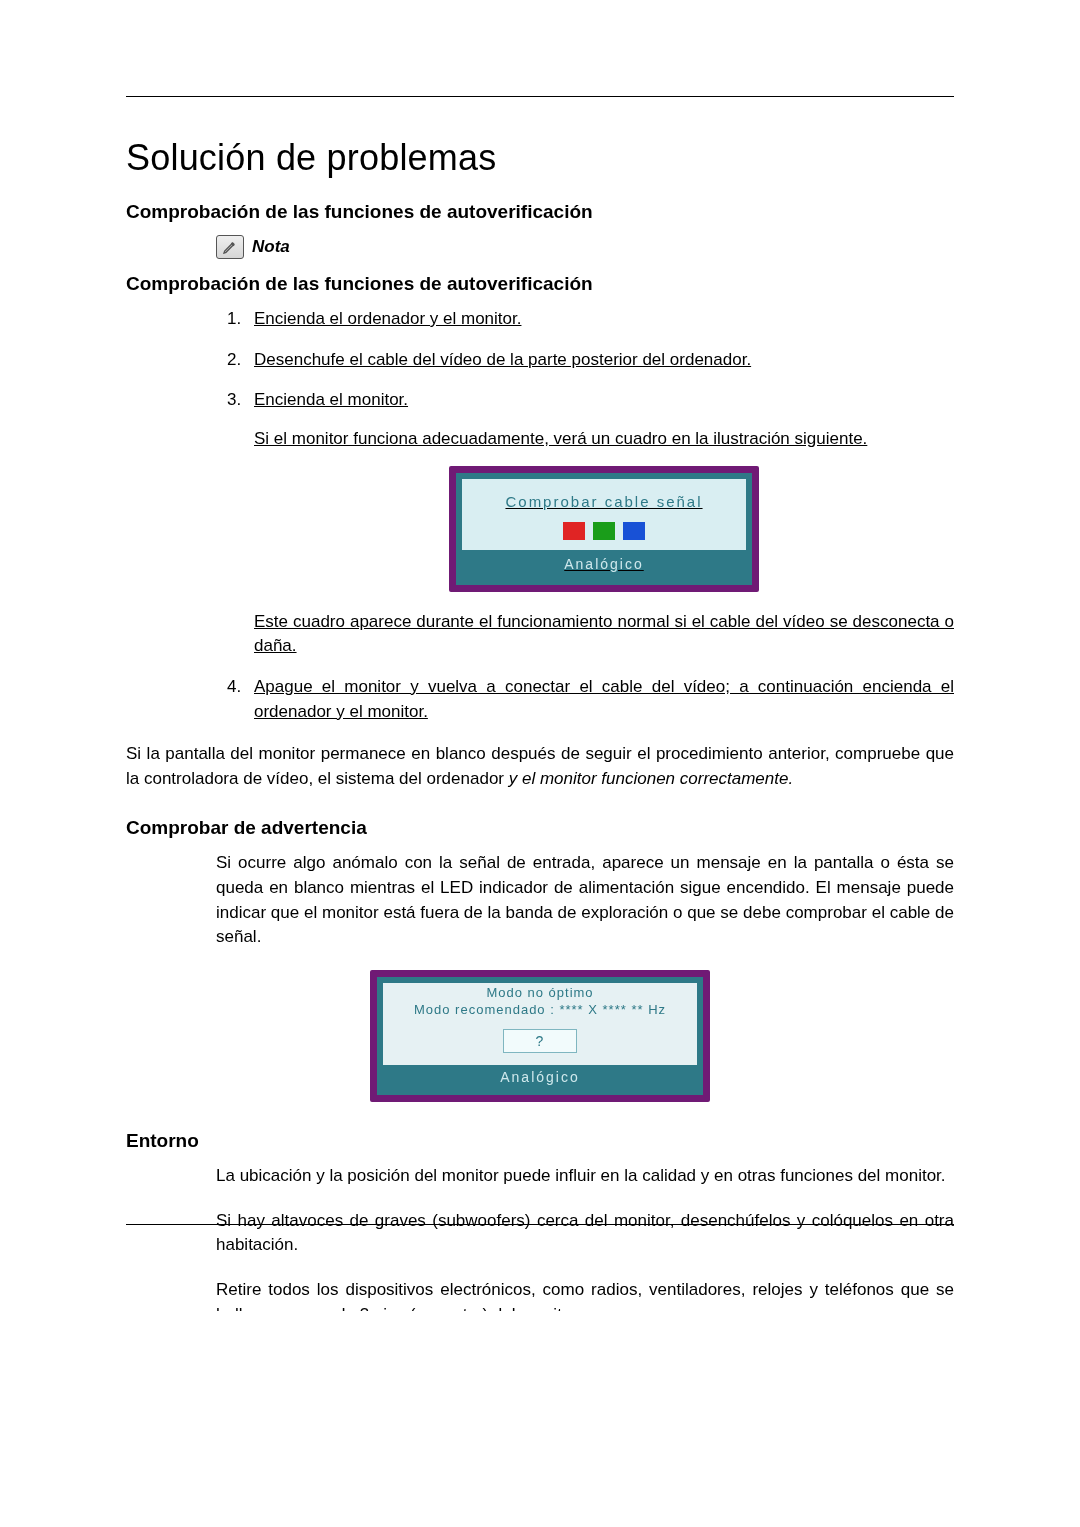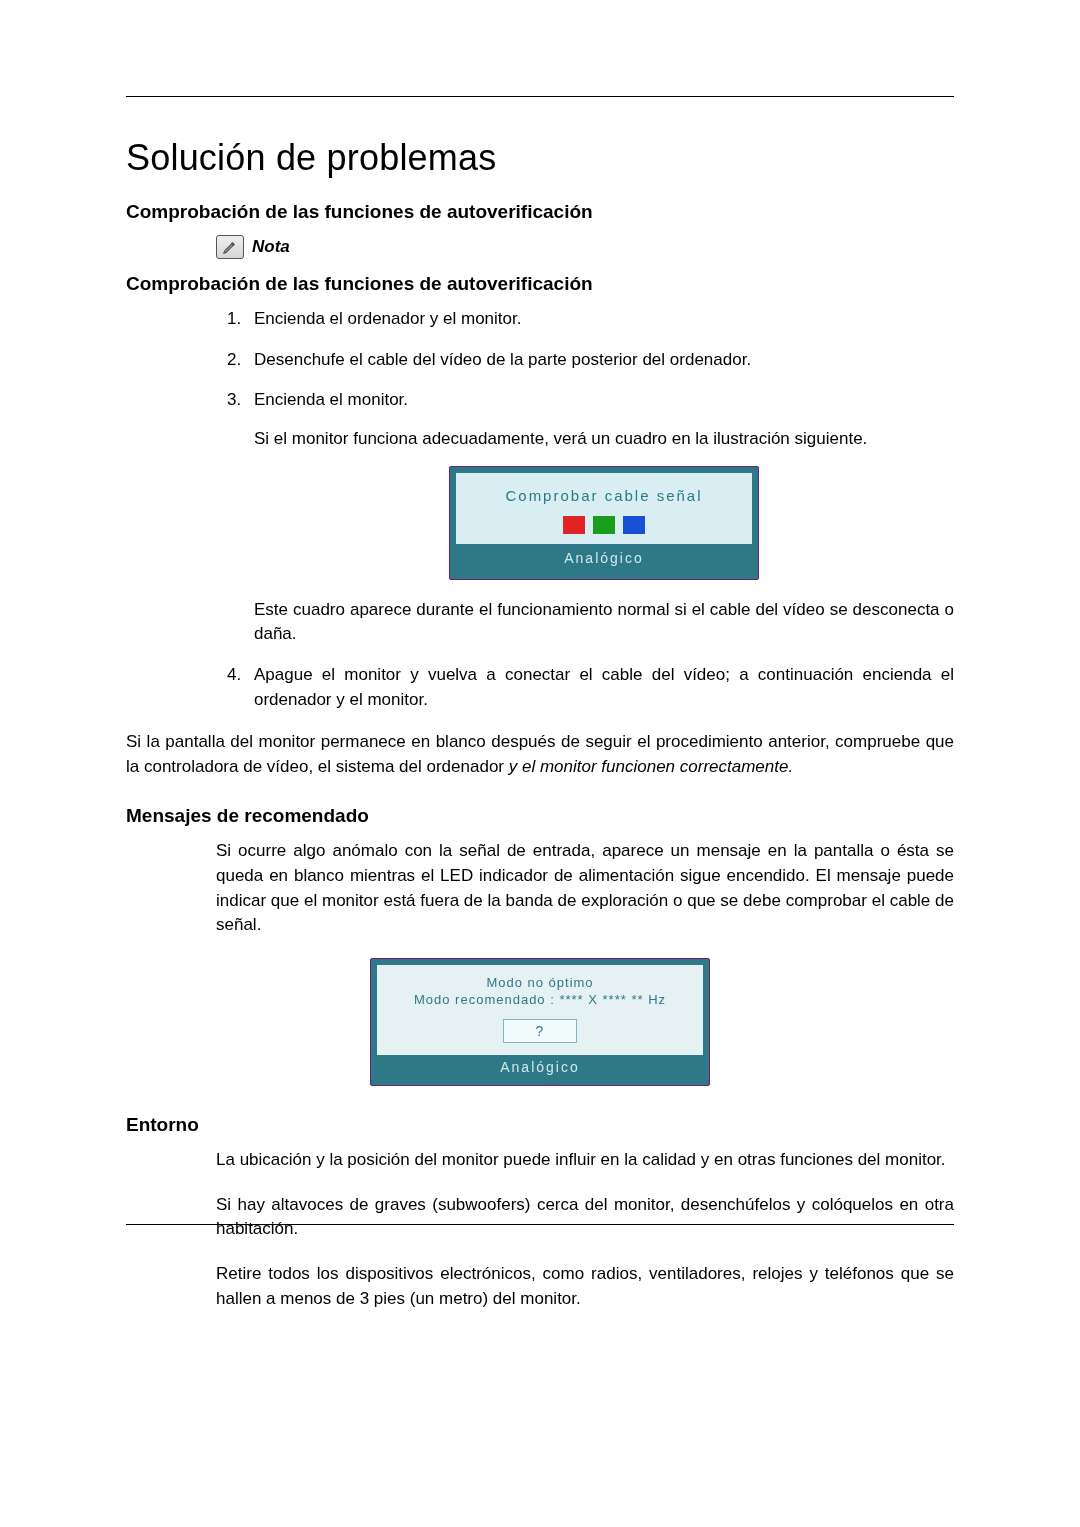--- a/index.html
+++ b/index.html
@@ -58,28 +58,28 @@
     line-height: 1.45;
     text-align: justify;
   }
   .subhead-spaced { margin-top: 22px; margin-bottom: 16px; }
   ol.steps {
     margin: 0 0 18px 88px;
     padding-left: 32px;
     font-size: 17px;
     line-height: 1.45;
   }
-  ol.steps > li { padding-left: 8px; margin-bottom: 16px; text-align: justify; }
+  ol.steps > li { padding-left: 8px; margin-bottom: 16px; text-align: justify; text-decoration: underline; }
   ol.steps > li .sub { margin-top: 14px; }
   .monitor-box {
     width: 310px;
     margin: 14px auto 18px auto;
   }
   .mb-outer {
-    border: 1px solid #701a75;
+    border: 7px solid #701a75;
     border-radius: 2px;
     background: #2e7987;
     padding: 6px;
   }
   .mb-panel {
     background: #d9eef2;
     padding: 12px 8px 10px 8px;
     text-align: center;
   }
   .mb-msg {
@@ -98,21 +98,21 @@
     padding:4px 0;
     font-size:14px;
     letter-spacing:2px;
   }
   .monitor-box2 {
     width: 340px;
     margin: 14px auto 8px auto;
   }
   .mb2-panel {
     background:#e6f1f3;
-    padding:10px 8px 12px 8px;
+    padding:2px 8px 12px 8px;
     text-align:center;
     color:#2e7987;
     font-size:13px;
     letter-spacing:1px;
   }
   .mb2-line1{ margin-bottom:2px; }
   .mb2-line2{ margin-bottom:12px; }
   .mb2-btn{
     display:inline-block;
     border:1px solid #7fb6c0;
@@ -171,21 +171,21 @@
 
       <div class="sub">Este cuadro aparece durante el funcionamiento normal si el cable del vídeo se desconecta o daña.</div>
     </li>
     <li><span>Apague el monitor y vuelva a conectar el cable del vídeo; a continuación encienda el ordenador y el monitor.</span></li>
   </ol>
 
   <p class="after-steps">
     <span>Si la pantalla del monitor permanece en blanco después de seguir el procedimiento anterior, compruebe que la controladora de vídeo, el sistema del ordenador </span><span class="italic">y el monitor funcionen correctamente.</span>
   </p>
 
-  <h2 class="subhead">Mensajes de recomendado</h2>
+  <h2 class="subhead">Comprobar de advertencia</h2>
   <p class="body-block">Si ocurre algo anómalo con la señal de entrada, aparece un mensaje en la pantalla o ésta se queda en blanco mientras el LED indicador de alimentación sigue encendido. El mensaje puede indicar que el monitor está fuera de la banda de exploración o que se debe comprobar el cable de señal.</p>
 
   <div class="monitor-box2">
     <div class="mb-outer">
       <div class="mb2-panel">
         <div class="mb2-line1">Modo no óptimo</div>
         <div class="mb2-line2">Modo recomendado :  **** X **** ** Hz</div>
         <div class="mb2-btn">?</div>
       </div>
       <div class="mb-footer">Analógico</div>

